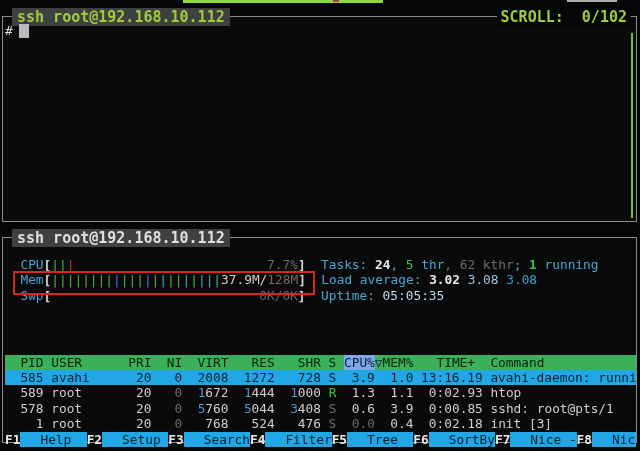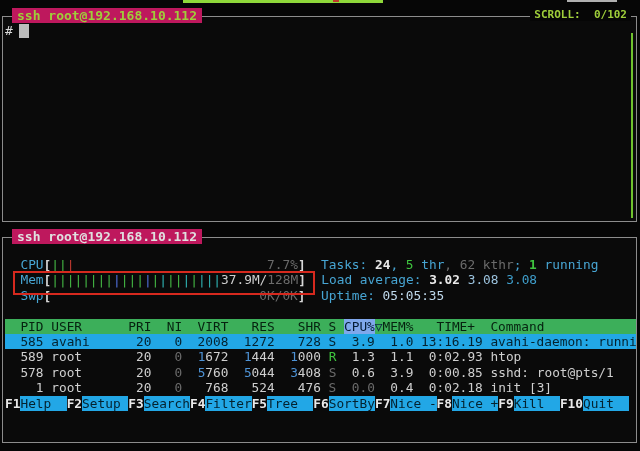--- a/index.html
+++ b/index.html
@@ -4,53 +4,53 @@
 <style>
   html,body{margin:0;padding:0;background:#060606;}
   .screen{position:relative;width:640px;height:451px;background:#060606;overflow:hidden;
           font-family:"DejaVu Sans Mono","Liberation Mono",monospace;}
   
   .strip-seg{position:absolute;}
   
   .pane{position:absolute;background:#0a0a0a;border:1px solid var(--border);}
   .pane-top{left:2px;top:16px;width:633px;height:204px;}
   .pane-bottom{left:2px;top:237px;width:633px;height:204px;}
-  .ptitle{position:absolute;top:-9px;left:9px;background:#be185d;padding:0 5px;
-          font-size:13px;font-weight:bold;white-space:pre;}
+  .ptitle{position:absolute;top:-9px;left:9px;background:#404040;padding:0 5px;
+          font-size:15px;font-weight:bold;white-space:pre;}
   .ptitle.green{color:var(--title_green);}
   .ptitle.white{color:var(--title_white);}
   .pscroll{position:absolute;top:-9px;right:5px;background:#060606;padding:0 4px;
-           font-size:11px;font-weight:bold;color:var(--title_green);white-space:pre;text-align:center;}
+           font-size:15px;font-weight:bold;color:var(--title_green);white-space:pre;text-align:center;}
   
   .prompt-line{position:absolute;left:2px;top:6px;font-size:13px;color:#d8d8d8;white-space:pre;}
   .cursor{display:inline-block;width:10px;height:14px;background:var(--cursor);
           margin-left:6px;vertical-align:text-bottom;}
   .vscroll{position:absolute;right:3px;top:16px;bottom:3px;width:2px;background:var(--scrollbar);}
   
   #htop{position:absolute;left:2px;top:19px;right:0;font-size:12.8px;line-height:15.4px;}
   .ln{white-space:pre;height:15.4px;overflow:hidden;color:var(--w);}
   .mlabel{color:var(--cyan);font-weight:normal;}
   .brk{color:#d8d8d8;font-weight:bold;}
   .bar-g{color:var(--bar_g);} .bar-b{color:var(--bar_b);}
   .bar-t{color:var(--bar_t);} .bar-r{color:var(--bar_r);}
   .c-cyan{color:var(--cyan);} .c-w{color:var(--w);text-align:right;}
   .c-wb{color:var(--wb);font-weight:bold;} .c-dim{color:var(--dim);}
   .c-grn{color:var(--grn);} .c-grnb{color:var(--grn);font-weight:bold;}
   .c-nb{color:var(--nb);} .c-lb{color:var(--lb);} .c-cb{color:var(--cb);}
   .c-upt{color:var(--upt);font-weight:normal;}
   .tab-active{background:var(--hdr_bg);color:#06180c;}
   .tab-idle{background:var(--tab_idle_bg);color:#0a1530;}
-  .hdr-row{background:var(--hdr_bg);}
+  .hdr-row{background:var(--hdr_bg);margin-top:36px;}
   .hdr-text{color:#06220f;}
   .hdr-sort{background:var(--sort_bg);color:#041c36;}
   .hdr-arrow{color:#0a2540;}
   .sel-row{background:var(--sel_bg);}
   .c-sel{color:#04222f;}
   .fk{color:var(--wb);font-weight:bold;}
-  .fl{background:var(--sel_bg);color:#04222f;}
+  .fl{background:var(--sel_bg);color:#04222f;padding-left:20px;}
   .annot{position:absolute;left:10px;top:33px;width:298px;height:20px;
          border:2px solid var(--annot);pointer-events:none;}
 </style>
 </head>
 <body>
 
 <div class="screen">
 
   <div class="strip-seg" style="left:183px;top:0;width:200px;height:3px;background:var(--strip_green);"></div>
   <div class="strip-seg" style="left:333px;top:0;width:6px;height:2px;background:var(--strip_red);"></div>

